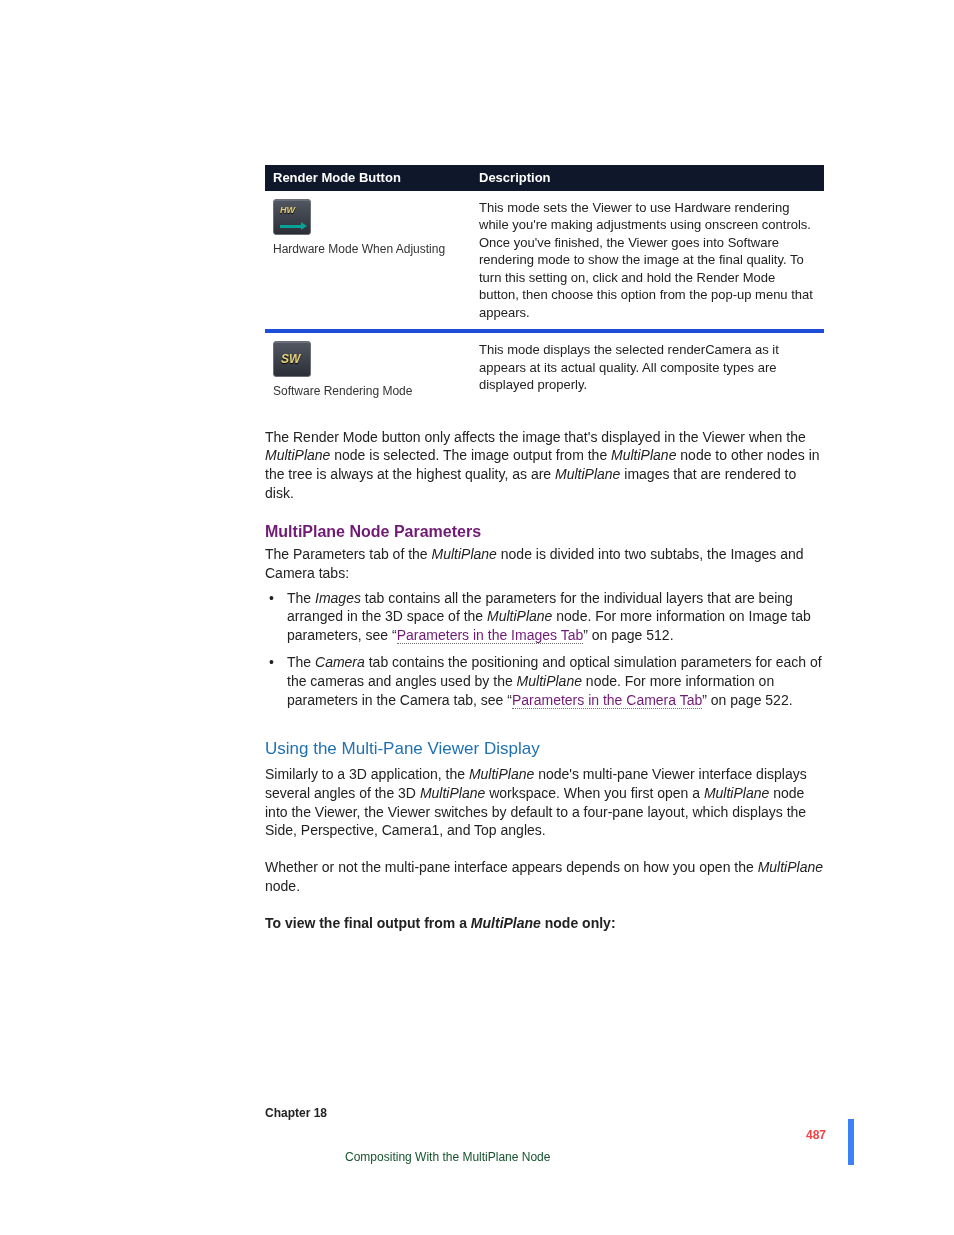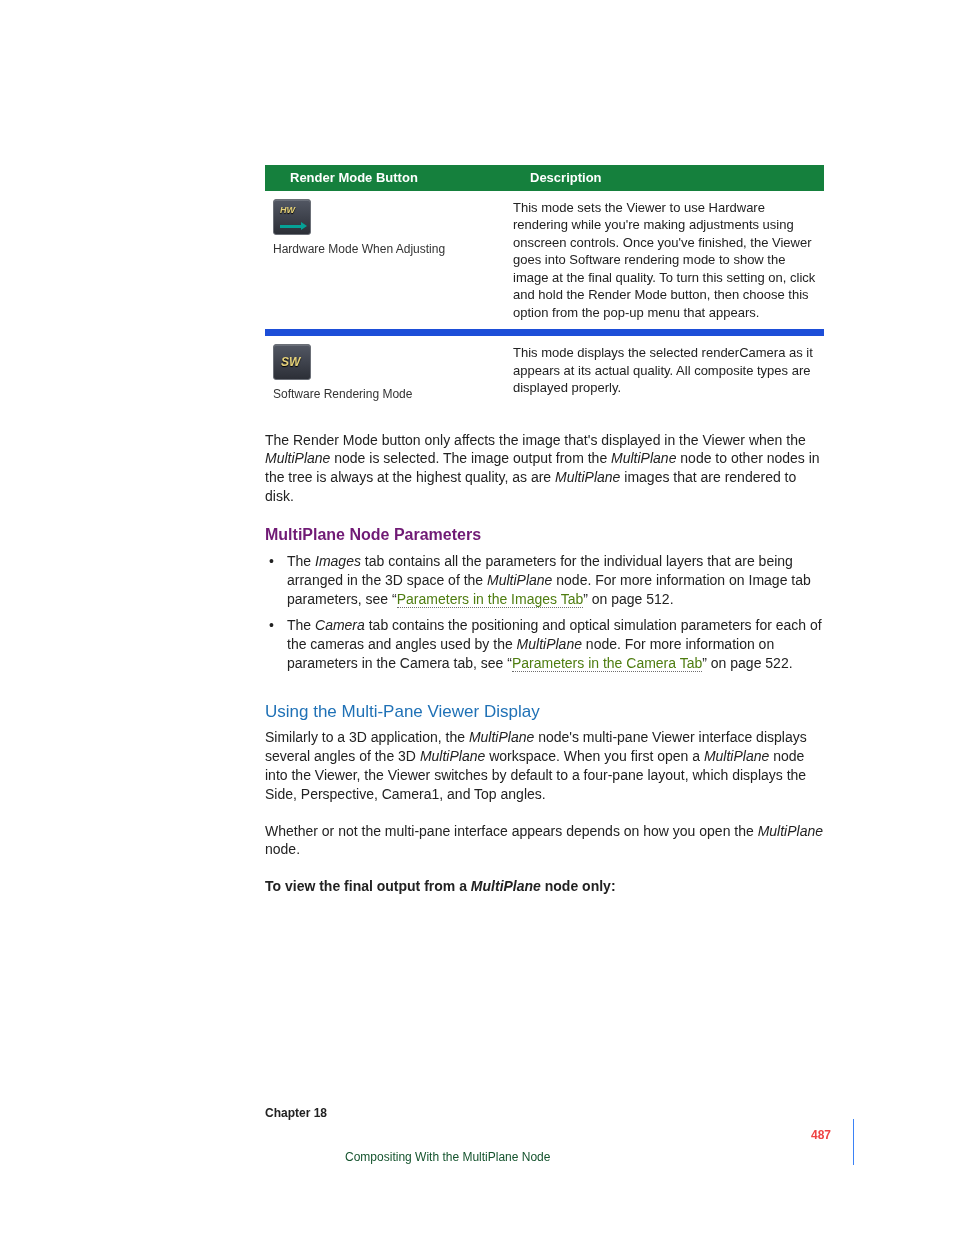--- a/index.html
+++ b/index.html
@@ -26,32 +26,32 @@
     font-size: 14px;
     line-height: 1.35;
   }
   table.rm {
     border-collapse: collapse;
     width: 100%;
     margin-bottom: 20px;
     font-size: 13px;
   }
   table.rm th {
-    background: #15803d;
+    background: #0f172a;
     color: #fff;
     font-weight: 700;
     text-align: left;
-    padding: 4px 25px;
+    padding: 4px 8px;
   }
   table.rm th:first-child { width: 190px; }
   table.rm td {
     vertical-align: top;
     padding: 8px 8px 8px 8px;
   }
-  table.rm tr.br td { border-bottom: 7px solid #1d4ed8; }
+  table.rm tr.br td { border-bottom: 4px solid #1d4ed8; }
   .icon-hw, .icon-sw {
     width: 36px; height: 34px;
     background: linear-gradient(180deg,#525763 0%,#2c2f37 100%);
     border: 1px solid #6b6f77;
     border-radius: 3px;
     position: relative;
     margin-bottom: 6px;
     box-shadow: inset 0 1px 0 rgba(255,255,255,.15);
   }
   .icon-hw::before {
@@ -93,21 +93,21 @@
   .para { margin: 0 0 18px 0; }
   h3.sub {
     color: #701a75;
     font-size: 16px;
     font-weight: 600;
     margin: 6px 0 2px 0;
   }
   ul.b { list-style: none; padding-left: 18px; margin: 6px 0 22px 0; }
   ul.b li { position: relative; margin-bottom: 8px; padding-left: 4px; }
   ul.b li::before { content: "•"; position: absolute; left: -14px; top: 0; }
-  .link { color: #4d7c0f; border-bottom: 1px dotted #6e6e6e; }
+  .link { color: #701a75; border-bottom: 1px dotted #6e6e6e; }
   h2.sec {
     color: #1f71b6;
     font-size: 17px;
     font-weight: 400;
     margin: 28px 0 4px 0;
   }
   .bold { font-weight: 700; }
   .step-bullet { position: relative; padding-left: 0; }
   .step-bullet::before {
     content: "";
@@ -115,21 +115,21 @@
     left: -20px; top: 6px;
     width: 6px; height: 6px;
     background: #2b8ed8;
   }
   em { font-style: italic; }
   .footer {
     position: absolute;
     left: 265px;
     right: 100px;
     bottom: 70px;
-    border-right: 1px solid #3b82f6;
+    border-right: 6px solid #3b82f6;
     padding-right: 22px;
     padding-top: 6px;
     padding-bottom: 20px;
     height: 20px;
     display: flex;
     justify-content: space-between;
     align-items: center;
     font-size: 12px;
   }
   .footer .left { display: flex; gap: 18px; }
@@ -168,20 +168,23 @@
           <td>This mode displays the selected renderCamera as it appears at its actual quality. All composite types are displayed properly.</td>
         </tr>
       </tbody>
     </table>
 
     <p class="para">
       <span>The Render Mode button only affects the image that's displayed in the Viewer when the </span><em>MultiPlane</em><span> node is selected. The image output from the </span><em>MultiPlane</em><span> node to other nodes in the tree is always at the highest quality, as are </span><em>MultiPlane</em><span> images that are rendered to disk.</span>
     </p>
 
     <h3 class="sub">MultiPlane Node Parameters</h3>
+    <p class="para" style="margin-bottom:4px;">
+      <span>The Parameters tab of the </span><em>MultiPlane</em><span> node is divided into two subtabs, the Images and Camera tabs:</span>
+    </p>
     <ul class="b">
       <li>
         <span>The </span><em>Images</em><span> tab contains all the parameters for the individual layers that are being arranged in the 3D space of the </span><em>MultiPlane</em><span> node. For more information on Image tab parameters, see “</span><span class="link">Parameters in the Images Tab</span><span>” on page 512.</span>
       </li>
       <li>
         <span>The </span><em>Camera</em><span> tab contains the positioning and optical simulation parameters for each of the cameras and angles used by the </span><em>MultiPlane</em><span> node. For more information on parameters in the Camera tab, see “</span><span class="link">Parameters in the Camera Tab</span><span>” on page 522.</span>
       </li>
     </ul>
 
     <h2 class="sec">Using the Multi-Pane Viewer Display</h2>

